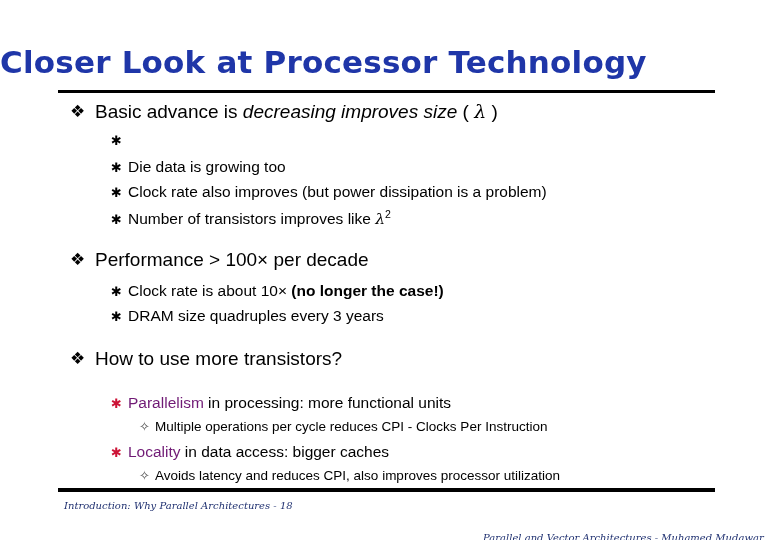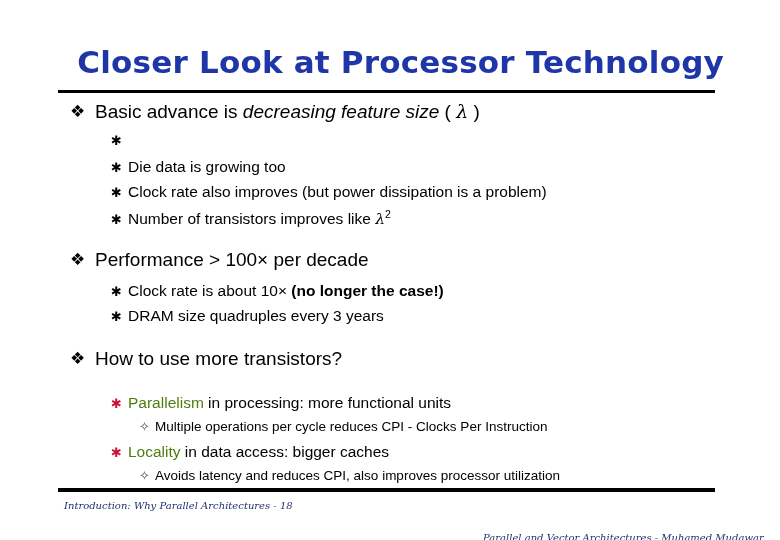--- a/index.html
+++ b/index.html
@@ -15,21 +15,21 @@
     font-family: "Liberation Sans", sans-serif;
     color: #000000;
   }
 
   
   #slide-title {
     position: absolute;
     left: 0;
     top: 44px;
     width: 724px;
-    text-align: right;
+    text-align: left;
     font-family: "DejaVu Sans", sans-serif;
     font-size: 31px;
     font-weight: bold;
     letter-spacing: 0.2px;
     color: #1F36A8;
     white-space: nowrap;
   }
 
   #title-rule {
     position: absolute;
@@ -86,21 +86,21 @@
     font-size: 15.5px;
   }
   .lvl2 .bullet {
     width: 17px;
     font-size: 13px;
     color: #000000;
   }
 
   
   .lvl2.red .bullet { color: #CC1336; }
-  .lvl2.red .em { color: #4d7c0f; }
+  .lvl2.red .em { color: #701a75; }
 
   
   .lvl3 {
     padding-left: 139px;
     height: 24px;
     font-size: 13.5px;
   }
   .lvl3 .bullet {
     width: 16px;
     font-size: 13px;
@@ -140,21 +140,21 @@
 </head>
 <body>
 
 <div id="slide-title">Closer Look at Processor Technology</div>
 
 <div id="title-rule"></div>
 
 <div id="body-content">
     <div class="line lvl1">
       <span class="bullet">❖</span>
-      <span class="line-text"><span>Basic advance is </span><span class="it">decreasing feature size</span><span> ( </span><span class="sym">λ</span><span> )</span></span>
+      <span class="line-text"><span>Basic advance is </span><span class="it">decreasing improves size</span><span> ( </span><span class="sym">λ</span><span> )</span></span>
     </div>
     <div class="line lvl2">
       <span class="bullet">✱</span>
     </div>
     <div class="line lvl2">
       <span class="bullet">✱</span>
       <span class="line-text"><span>Die data is growing too</span></span>
     </div>
     <div class="line lvl2">
       <span class="bullet">✱</span>

